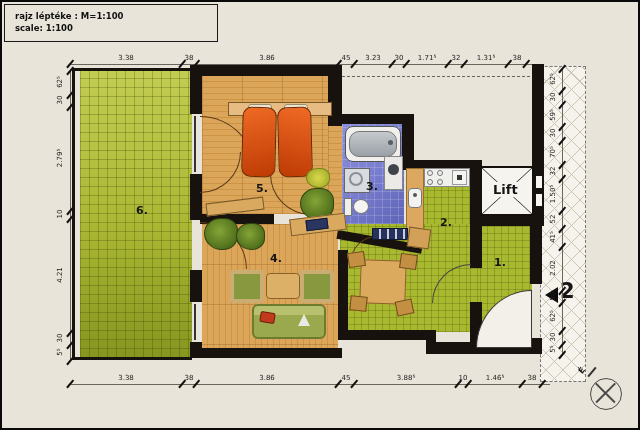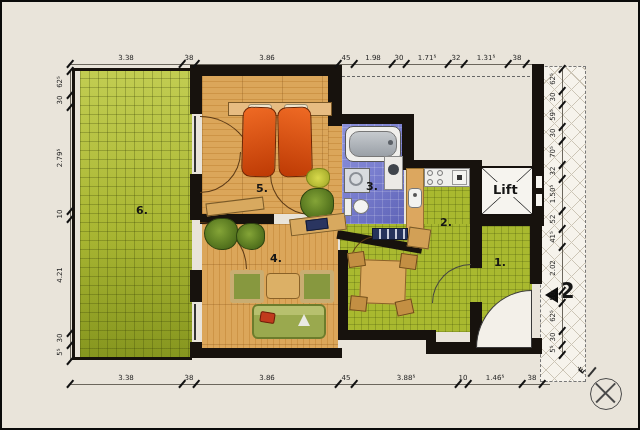--- a/index.html
+++ b/index.html
@@ -39,20 +39,24 @@
   .titlebox div{font-size:8.5px;font-weight:700;color:#111;line-height:12px;}
   .plant{position:absolute;background:radial-gradient(circle at 45% 40%,#84a437 0%,#5c7c22 55%,#3c5a14 100%);
          border-radius:55% 45% 50% 60%;border:1px solid #2e4410;}
   .dashline{position:absolute;border-top:1px dashed #666;}
 </style>
 </head>
 <body>
 
 <div id="canvas">
 
+  <div class="titlebox">
+    <div>rajz léptéke : M=1:100</div>
+    <div>scale: 1:100</div>
+  </div>
 
   <div class="fl btile" style="left:78px;top:66px;width:112px;height:290px;"></div>
   <div class="fl wood-h" style="left:200px;top:74px;width:126px;height:138px;"></div>
   <div class="fl wood-h" style="left:326px;top:124px;width:16px;height:98px;"></div>
   <div class="fl wood-v" style="left:200px;top:222px;width:136px;height:124px;"></div>
   <div class="fl ptile" style="left:340px;top:122px;width:62px;height:108px;"></div>
   <div class="fl gtile" style="left:404px;top:166px;width:64px;height:72px;"></div>
   <div class="fl gtile" style="left:338px;top:222px;width:130px;height:108px;"></div>
   <div class="fl gtile" style="left:468px;top:264px;width:12px;height:38px;"></div>
   <div class="fl gtile" style="left:478px;top:224px;width:52px;height:120px;"></div>
@@ -183,21 +187,21 @@
       <div class="tick" style="left: 385px; top: 61px;"></div>
       <div class="tick" style="left: 399px; top: 61px;"></div>
       <div class="tick" style="left: 441px; top: 61px;"></div>
       <div class="tick" style="left: 457px; top: 61px;"></div>
       <div class="tick" style="left: 501px; top: 61px;"></div>
       <div class="tick" style="left: 519px; top: 61px;"></div>
       <span class="dl" style="left: 124px; top: 52px; transform: translateX(-50%);">3.38</span>
       <span class="dl" style="left: 187px; top: 52px; transform: translateX(-50%);">38</span>
       <span class="dl" style="left: 265px; top: 52px; transform: translateX(-50%);">3.86</span>
       <span class="dl" style="left: 344px; top: 52px; transform: translateX(-50%);">45</span>
-      <span class="dl" style="left: 371px; top: 52px; transform: translateX(-50%);">1.98</span>
+      <span class="dl" style="left: 371px; top: 52px; transform: translateX(-50%);">3.23</span>
       <span class="dl" style="left: 397px; top: 52px; transform: translateX(-50%);">30</span>
       <span class="dl" style="left: 425px; top: 52px; transform: translateX(-50%);">1.71⁵</span>
       <span class="dl" style="left: 454px; top: 52px; transform: translateX(-50%);">32</span>
       <span class="dl" style="left: 484px; top: 52px; transform: translateX(-50%);">1.31⁵</span>
       <span class="dl" style="left: 515px; top: 52px; transform: translateX(-50%);">38</span>
       <div class="dline" style="left: 68px; top: 382px; width: 480px; height: 1px;"></div>
       <div class="tick" style="left: 63px; top: 381px;"></div>
       <div class="tick" style="left: 175px; top: 381px;"></div>
       <div class="tick" style="left: 189px; top: 381px;"></div>
       <div class="tick" style="left: 331px; top: 381px;"></div>

